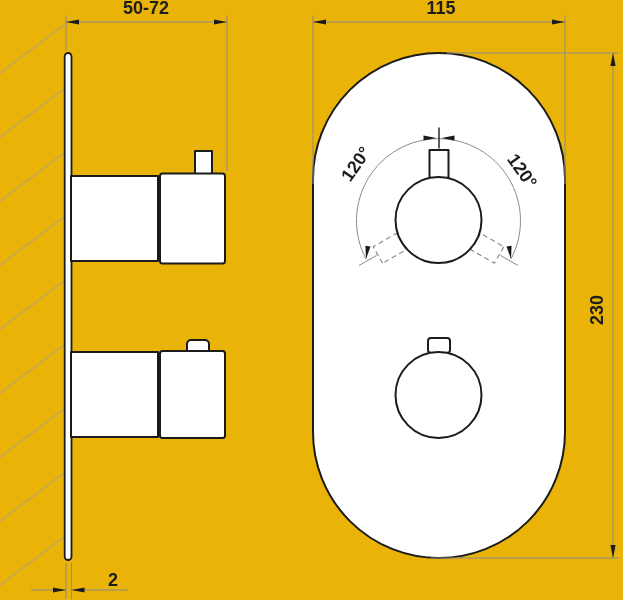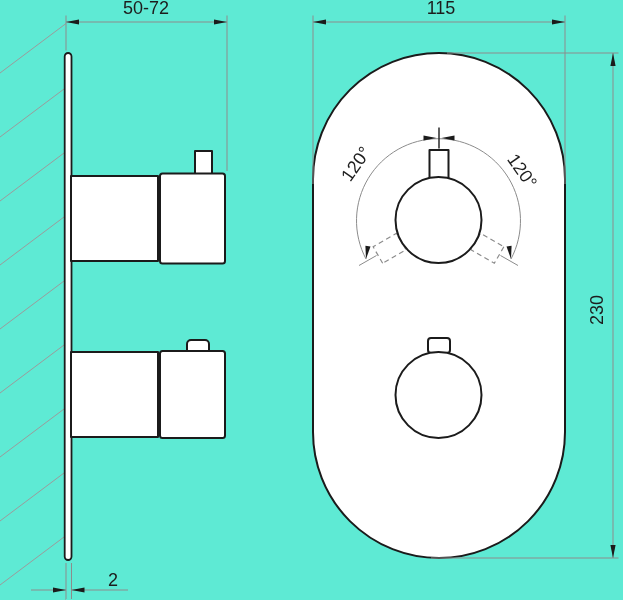--- a/index.html
+++ b/index.html
@@ -1,16 +1,16 @@
 <!DOCTYPE html>
 <html><head>
 <meta charset="utf-8">
 <style>
   html,body { margin:0; padding:0; background:#ffffff; }
-  .canvas { width:623px; height:600px; background:#5eead4; position:relative; overflow:hidden; }
+  .canvas { width:623px; height:600px; background:#eab308; position:relative; overflow:hidden;font-weight:bold; }
   svg { display:block; }
   .outline       { fill:#ffffff; stroke:#1b1b1b; stroke-width:2; stroke-linejoin:round; }
   .outline-thin  { fill:#ffffff; stroke:#1b1b1b; stroke-width:1.8; stroke-linejoin:round; }
   .thin          { fill:none; stroke:#8c8c8c; stroke-width:1; }
   .hatch         { fill:none; stroke:#9b9b9b; stroke-width:1; }
   .dash          { fill:none; stroke:#8c8c8c; stroke-width:1.2; stroke-dasharray:5 3.5; }
   .tick          { fill:none; stroke:#1b1b1b; stroke-width:1.4; }
   .arrow         { fill:#1b1b1b; stroke:none; }
   .dimtext       { font-family:"Liberation Sans", sans-serif; font-size:18px; fill:#1d1d1d; }
 </style>

